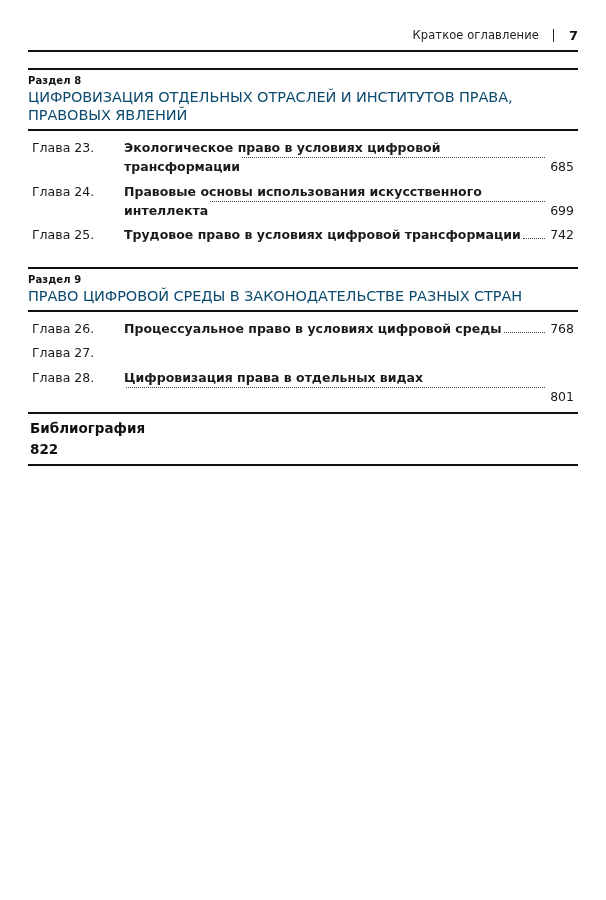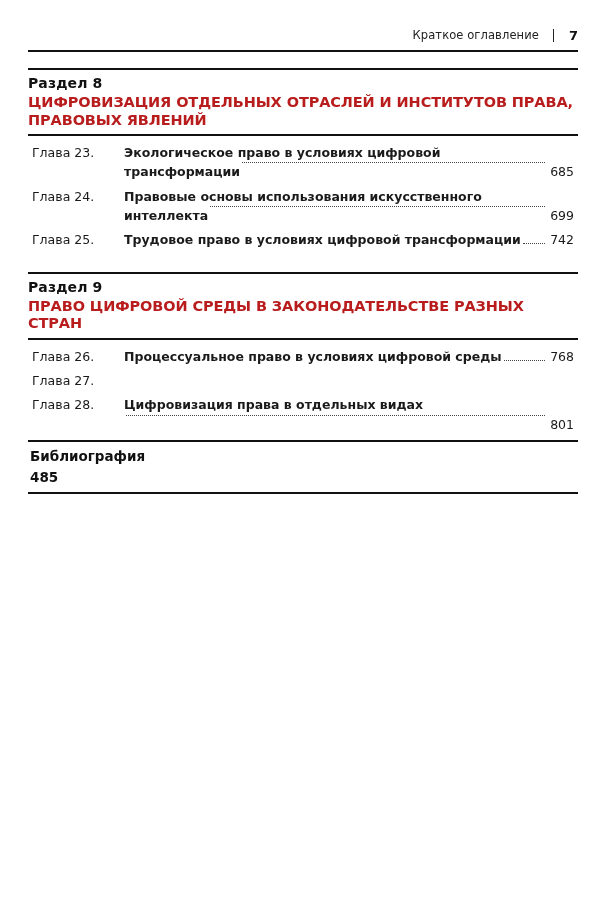--- a/index.html
+++ b/index.html
@@ -75,30 +75,30 @@
   
   .section-block {
     margin-top: 0;
   }
   .section-rule-top {
     height: 2px;
     background: #111;
     margin-bottom: 5px;
   }
   .section-kicker {
-    font-size: 14px;
+    font-size: 10px;
     font-weight: bold;
     color: #111;
     margin: 0 0 3px 0;
     letter-spacing: 0.1px;
   }
   .section-title {
     font-size: 14.5px;
-    font-weight: bold;
-    color: #b91c1c;
+    font-weight: normal;
+    color: #0c4a6e;
     line-height: 1.22;
     letter-spacing: -0.1px;
     margin: 0 0 4px 0;
     text-transform: uppercase;
   }
   .section-rule-bottom {
     height: 1.5px;
     background: #111;
     margin-top: 5px;
   }
@@ -294,19 +294,19 @@
               <span class="toc-page">801</span>
             </div>
           </div>
         </li>
       </ul>
 
       <div class="biblio-rule-top"></div>
       <div class="biblio-row">
         <span>Библиография</span>
         <span class="biblio-dots"></span>
-        <span class="biblio-page">485</span>
+        <span class="biblio-page">822</span>
       </div>
       <div class="biblio-rule-bottom"></div>
     </div>
 
   </div>
 </div>
 
 </body></html>

